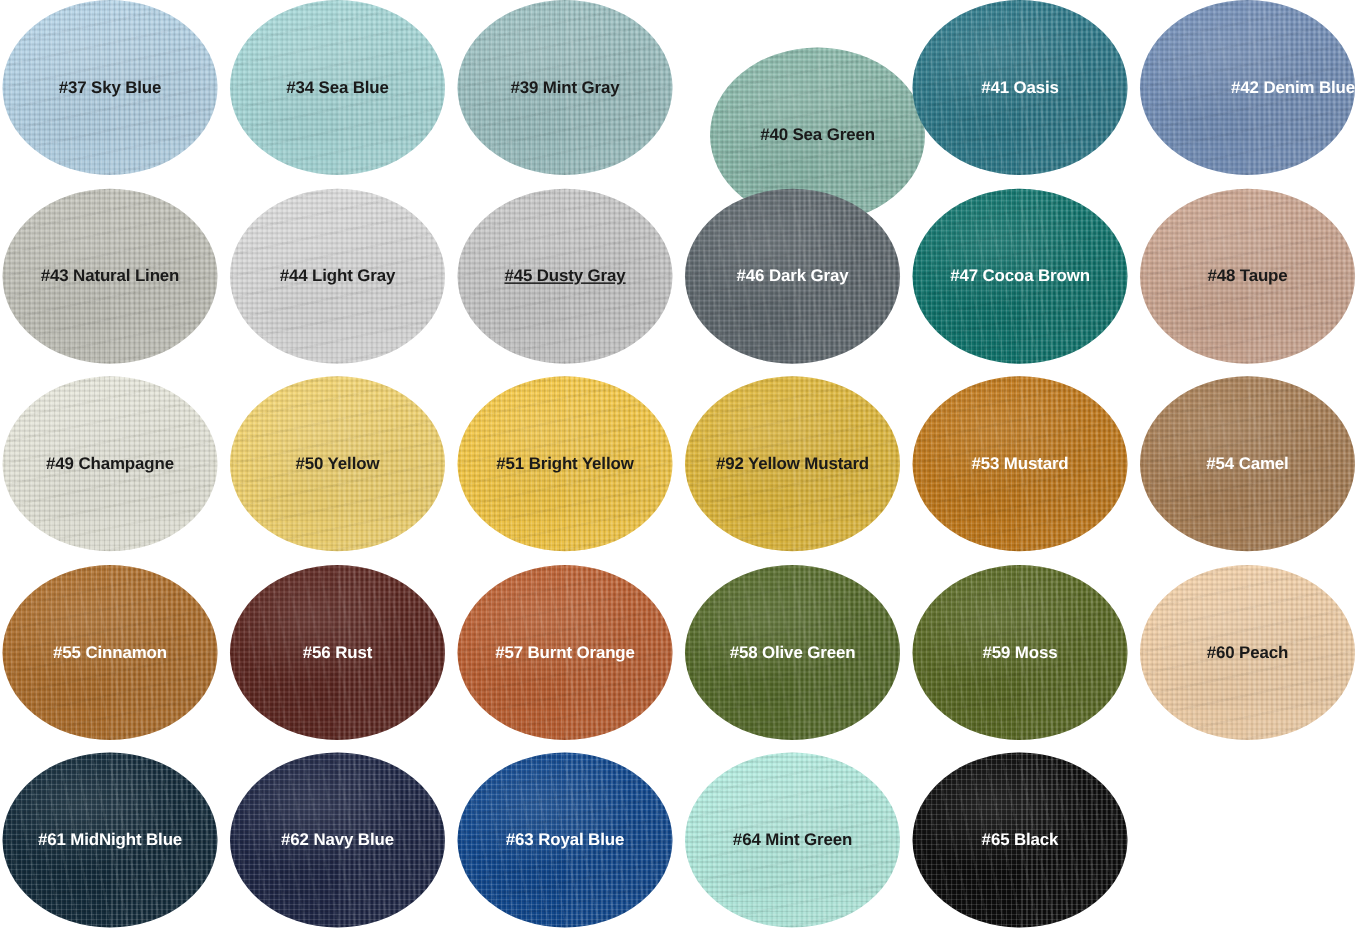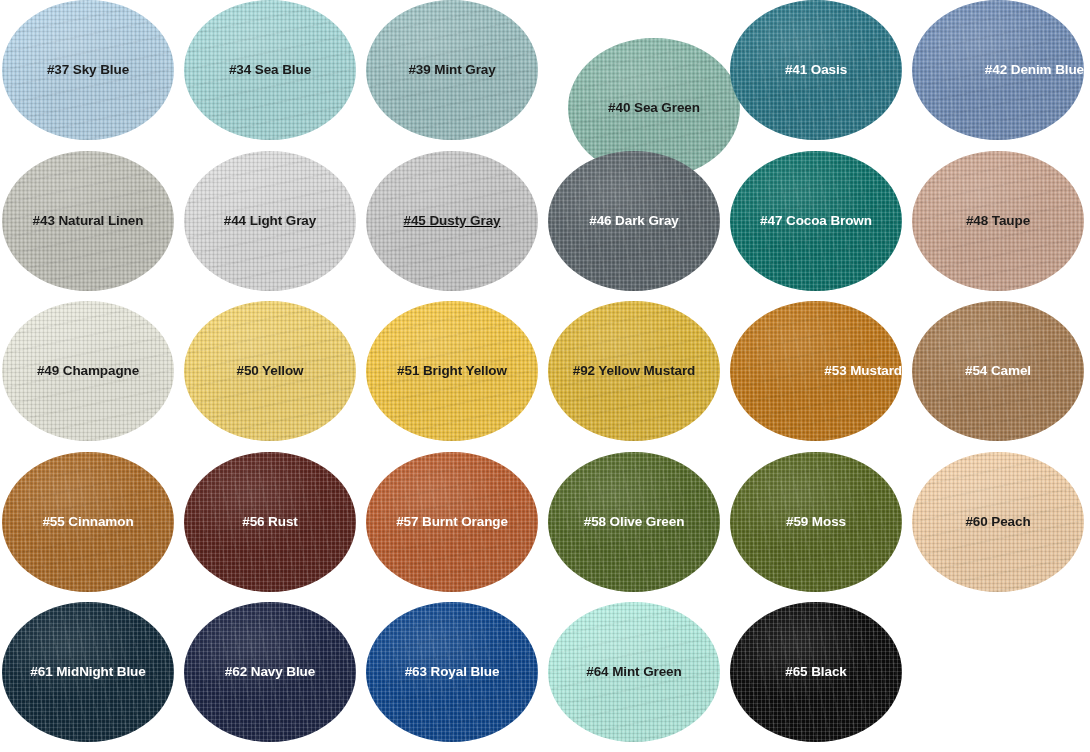--- a/index.html
+++ b/index.html
@@ -171,21 +171,21 @@
     <div class="swatch" style="left: 366px; top: 301px; background-color: rgb(249, 203, 70);">
       <div class="weave"></div>
       <div class="sheen"></div>
       <span class="swatch-label label-dark">#51 Bright Yellow</span>
     </div>
     <div class="swatch" style="left: 548px; top: 301px; background-color: rgb(227, 187, 60);">
       <div class="weave"></div>
       <div class="sheen"></div>
       <span class="swatch-label label-dark">#92 Yellow Mustard</span>
     </div>
-    <div class="swatch" style="left: 730px; top: 301px; background-color: rgb(197, 123, 27); justify-content: flex-end;">
+    <div class="swatch" style="left: 730px; top: 301px; background-color: rgb(197, 123, 27);">
       <div class="weave"></div>
       <div class="sheen"></div>
       <span class="swatch-label label-light">#53 Mustard</span>
     </div>
     <div class="swatch" style="left: 912px; top: 301px; background-color: rgb(171, 129, 87);">
       <div class="weave"></div>
       <div class="sheen"></div>
       <span class="swatch-label label-light">#54 Camel</span>
     </div>
     <div class="swatch" style="left: 2px; top: 451.5px; background-color: rgb(177, 112, 44);">

